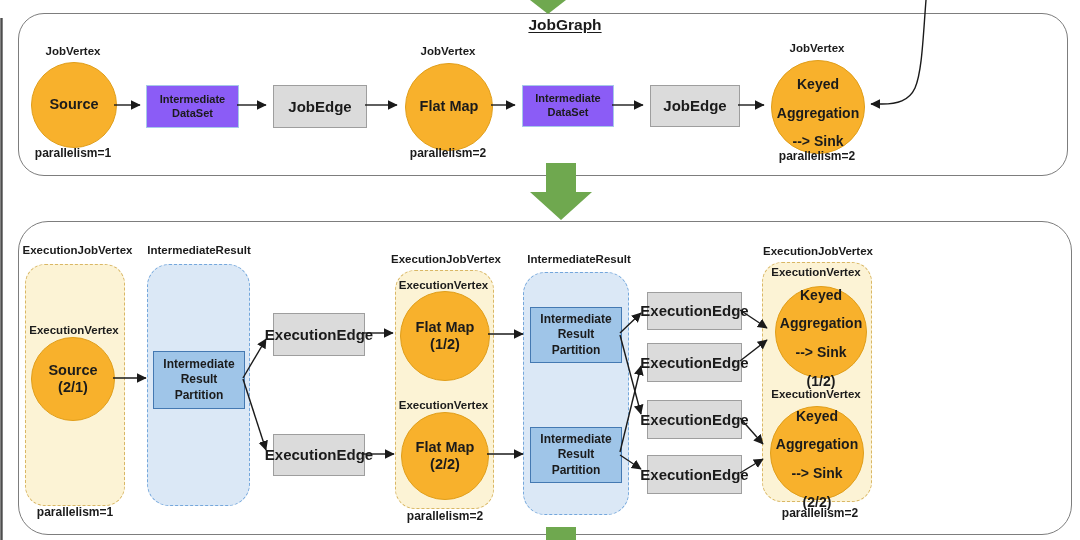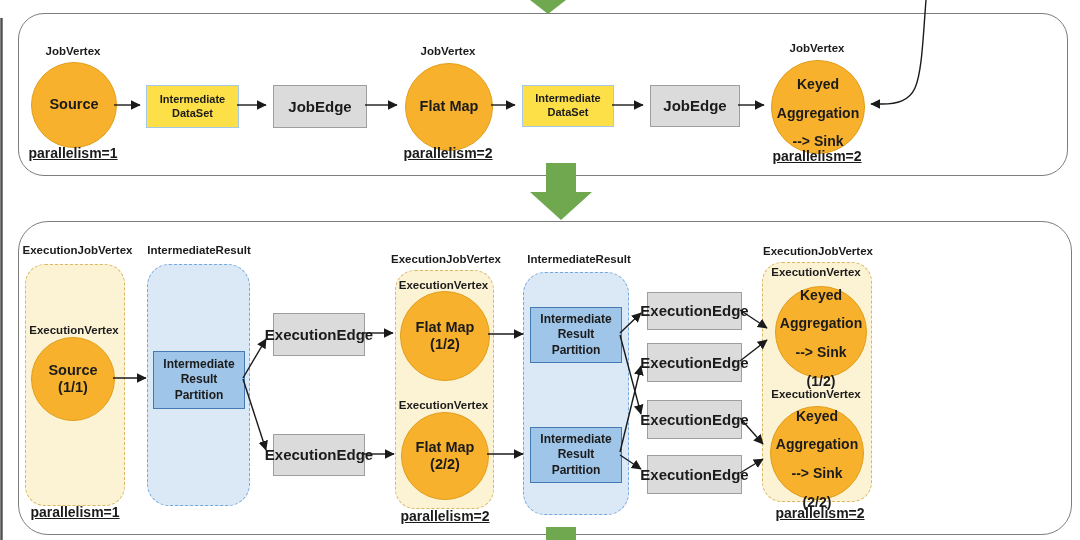--- a/index.html
+++ b/index.html
@@ -5,38 +5,39 @@
   html,body{margin:0;padding:0;background:#fff;}
   .stage{
     position:relative;width:1080px;height:540px;background:#fff;overflow:hidden;
     font-family:"Liberation Sans","DejaVu Sans",sans-serif;font-weight:700;color:#1b1b1b;
   }
   .abs{position:absolute;}
   .ctr{display:flex;align-items:center;justify-content:center;text-align:center;}
   .graph-frame{border:1.6px solid #7d7d7d;background:transparent;}
   .g-title{font-size:15.5px;text-decoration:underline;text-underline-offset:2px;white-space:nowrap;}
   .lbl{font-size:11.5px;white-space:nowrap;}
-  .plbl{font-size:14px;white-space:nowrap;text-decoration:underline;}
+  .plbl{font-size:12px;white-space:nowrap;}
   .circle{border-radius:50%;background:#F8B12C;border:1px solid #E09E1A;line-height:1.2;}
   .circle .big{font-size:14.5px;}
   .circle .small{font-size:14px;line-height:1.18;margin-top:12px;}
   .box{border:1.2px solid #9e9e9e;background:#DBDBDB;font-size:15px;line-height:1.2;}
-  .dsbox{border:1.2px solid #A6C9E8;background:#fde047;font-size:11px;line-height:1.25;}
+  .dsbox{border:1.2px solid #A6C9E8;background:#8b5cf6;font-size:11px;line-height:1.25;}
   .pbox{border:1.4px solid #4479B2;background:#9FC5E8;font-size:12px;line-height:1.3;}
   .cream{background:#FCF3D5;border:1.5px dashed #D9B765;border-radius:20px;}
   .bluec{background:#DBE8F6;border:1.5px dashed #74A7DC;border-radius:22px;}
   svg.overlay{position:absolute;left:0;top:0;z-index:6;pointer-events:none;}
   .node{z-index:2;}
 </style>
 </head>
 <body>
 
 <div class="stage">
 
   <div class="abs graph-frame node" style="left:18px;top:13px;width:1048px;height:161px;border-radius:26px;"></div>
+  <div class="abs ctr g-title node" style="left:495px;top:16px;width:140px;height:18px;">JobGraph</div>
 
   <div class="abs ctr lbl node" style="left:23px;top:44px;width:100px;height:14px;">JobVertex</div>
   <div class="abs ctr lbl node" style="left:398px;top:44px;width:100px;height:14px;">JobVertex</div>
   <div class="abs ctr lbl node" style="left:767px;top:41px;width:100px;height:14px;">JobVertex</div>
 
   <div class="abs ctr circle node" style="left:31px;top:62px;width:84px;height:84px;">
     <span class="big">Source</span>
   </div>
 
   <div class="abs ctr dsbox node" style="left:146px;top:85px;width:91px;height:41px;">
@@ -84,21 +85,21 @@
   <div class="abs cream node" style="left:762px;top:262px;width:108px;height:238px;"></div>
 
   <div class="abs ctr lbl node" style="left:25px;top:323px;width:98px;height:14px;">ExecutionVertex</div>
   <div class="abs ctr lbl node" style="left:395px;top:278px;width:97px;height:14px;">ExecutionVertex</div>
   <div class="abs ctr lbl node" style="left:395px;top:398px;width:97px;height:14px;">ExecutionVertex</div>
   <div class="abs ctr lbl node" style="left:762px;top:265px;width:108px;height:14px;">ExecutionVertex</div>
   <div class="abs ctr lbl node" style="left:762px;top:387px;width:108px;height:14px;">ExecutionVertex</div>
 
   <div class="abs ctr circle node" style="left:31px;top:337px;width:82px;height:82px;flex-direction:column;">
     <span class="big">Source</span>
-    <span class="big">(1/1)</span>
+    <span class="big">(2/1)</span>
   </div>
   <div class="abs ctr circle node" style="left:400px;top:291px;width:88px;height:88px;flex-direction:column;">
     <span class="big">Flat Map</span>
     <span class="big">(1/2)</span>
   </div>
   <div class="abs ctr circle node" style="left:401px;top:412px;width:86px;height:86px;flex-direction:column;">
     <span class="big">Flat Map</span>
     <span class="big">(2/2)</span>
   </div>
   <div class="abs ctr circle node" style="left:775px;top:286px;width:90px;height:90px;flex-direction:column;">

